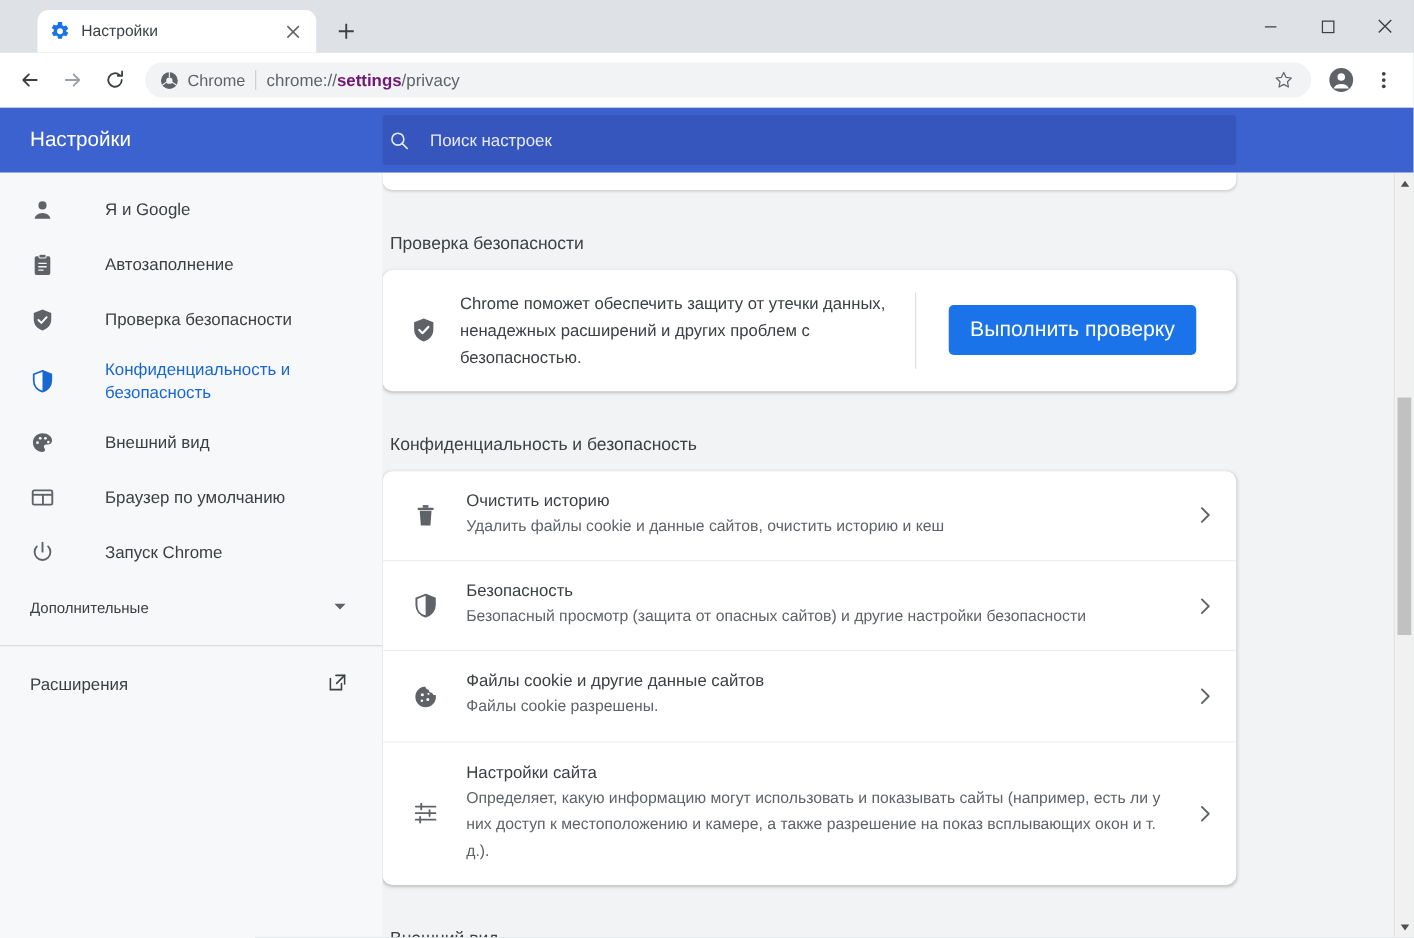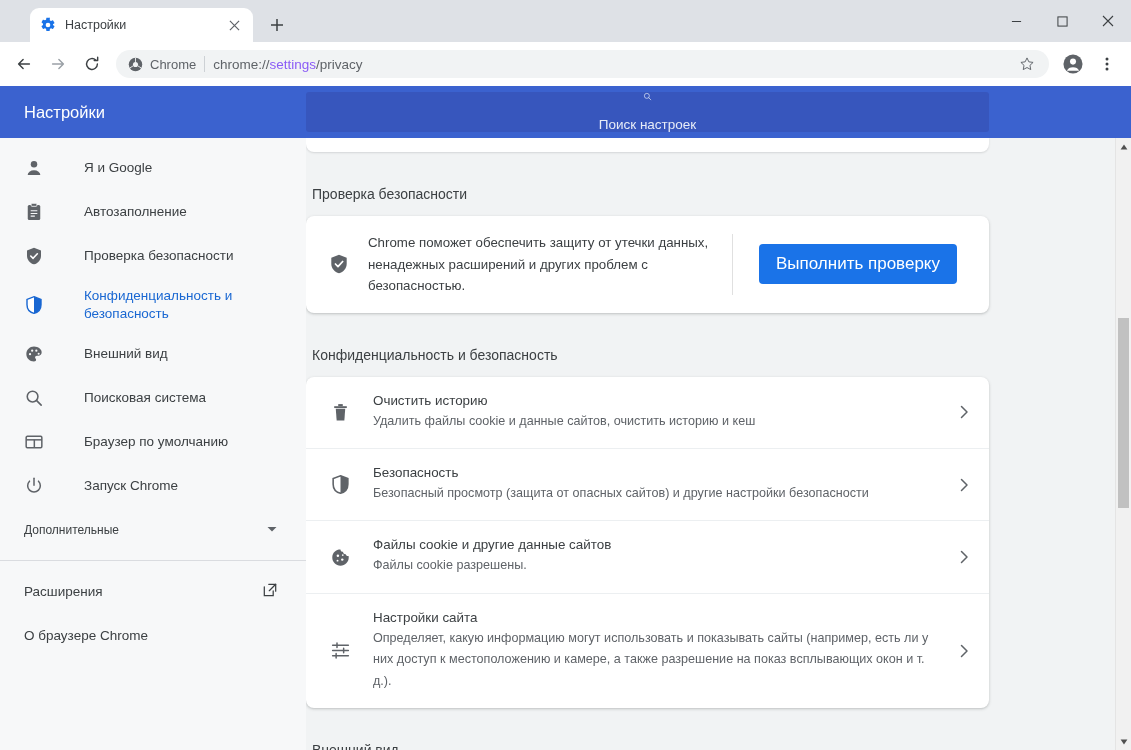--- a/index.html
+++ b/index.html
@@ -52,37 +52,37 @@
   .omnibox {
     flex: 1; height: 28px; background: #f1f3f4; border-radius: 14px;
     display: flex; align-items: center; padding: 0 6px 0 12px;
     margin: 0 6px; gap: 8px; min-width: 0;
   }
   .omni-chip { display: flex; align-items: center; gap: 7px; flex: 0 0 auto; }
   .omni-chip-text { font-size: 13px; color: #5f6368; }
   .omni-sep { width: 1px; height: 16px; background: #cdd1d5; flex: 0 0 1px; }
   .omni-url { font-size: 13.5px; color: #5f6368; white-space: nowrap; overflow: hidden;
               text-overflow: ellipsis; flex: 1; min-width: 0; }
-  .omni-url b { color: #8b5cf6; font-weight: 400; }
+  .omni-url b { color: #701a75; font-weight: 700; }
   .tb-right { display: flex; align-items: center; gap: 2px; flex: 0 0 auto; }
 
   
   .page { flex: 1; position: relative; background: #f1f3f4; overflow: hidden; }
 
   .settings-header {
     position: absolute; top: 0; left: 0; right: 0; height: 52px;
     background: #3b62cf; display: flex; align-items: center; z-index: 20;
   }
   .settings-title {
     width: 306px; padding-left: 24px; color: #ffffff;
     font-size: 16.5px; font-weight: 400; flex: 0 0 306px;
   }
   .search-box {
     width: 683px; height: 40px; background: #3756bd; border-radius: 3px;
-    display: flex; align-items: center; gap: 16px; padding: 0 5px; flex-direction: column;
+    display: flex; align-items: center; gap: 16px; padding: 0 5px;
   }
   .search-ph { font-size: 13.5px; color: #e6ebf7; }
 
   .body-area {
     position: absolute; top: 52px; left: 0; right: 0; bottom: 0;
     display: flex; background: #f1f3f4;
   }
 
   
   .sidebar {
@@ -313,27 +313,20 @@
           <svg class="nav-icon" viewBox="0 0 24 24">
             <path d="M12 3 C6.8 3 2.8 6.9 2.8 12 c0 5.1 4 9 9.2 9 1.6 0 2.5-.9 2.5-2.1 0-.6-.25-1-.6-1.4-.35-.4-.6-.8-.6-1.4 0-1.2 1-2.1 2.2-2.1h1.5c2.6 0 4.2-1.7 4.2-4.2C21.2 6.4 17.2 3 12 3z" fill="#5f6368"></path>
             <circle cx="7.2" cy="12.2" r="1.35" fill="#f7f8f9"></circle>
             <circle cx="9.8" cy="8" r="1.35" fill="#f7f8f9"></circle>
             <circle cx="14.8" cy="8" r="1.35" fill="#f7f8f9"></circle>
             <circle cx="17.6" cy="11.6" r="1.25" fill="#f7f8f9"></circle>
           </svg>
           <span class="nav-label">Внешний вид</span>
         </div>
 
-        <div class="nav-item">
-          <svg class="nav-icon" viewBox="0 0 24 24">
-            <circle cx="10.3" cy="10.3" r="6.4" fill="none" stroke="#5f6368" stroke-width="1.9"></circle>
-            <path d="M15.2 15.2 L20.6 20.6" stroke="#5f6368" stroke-width="1.9" stroke-linecap="round"></path>
-          </svg>
-          <span class="nav-label">Поисковая система</span>
-        </div>
 
         <div class="nav-item">
           <svg class="nav-icon" viewBox="0 0 24 24">
             <rect x="2.6" y="5.2" width="18.8" height="13.6" rx="1.4" fill="none" stroke="#5f6368" stroke-width="1.8"></rect>
             <path d="M2.6 9.4 H21.4" stroke="#5f6368" stroke-width="1.8"></path>
             <path d="M12.4 9.4 V18.8" stroke="#5f6368" stroke-width="1.8"></path>
           </svg>
           <span class="nav-label">Браузер по умолчанию</span>
         </div>
 
@@ -360,23 +353,20 @@
           <span>Расширения</span>
           <span>
             <svg width="16" height="16" viewBox="0 0 18 18">
               <path d="M2.6 5.4 V15.4 H12.6 V10" fill="none" stroke="#3c4043" stroke-width="1.4" stroke-linecap="round"></path>
               <path d="M7.6 2.6 H15.4 V10.4" fill="none" stroke="#3c4043" stroke-width="1.4" stroke-linecap="round" stroke-linejoin="round"></path>
               <path d="M15.4 2.6 L8.2 9.8" stroke="#3c4043" stroke-width="1.4" stroke-linecap="round"></path>
             </svg>
           </span>
         </div>
 
-        <div class="nav-plain">
-          <span>О браузере Chrome</span>
-        </div>
       </nav>
 
       <main class="content">
         <div class="content-scroll">
 
           <div class="cut-card"></div>
 
           <div class="section-title">Проверка безопасности</div>
           <div class="card">
             <div class="sc-row">

